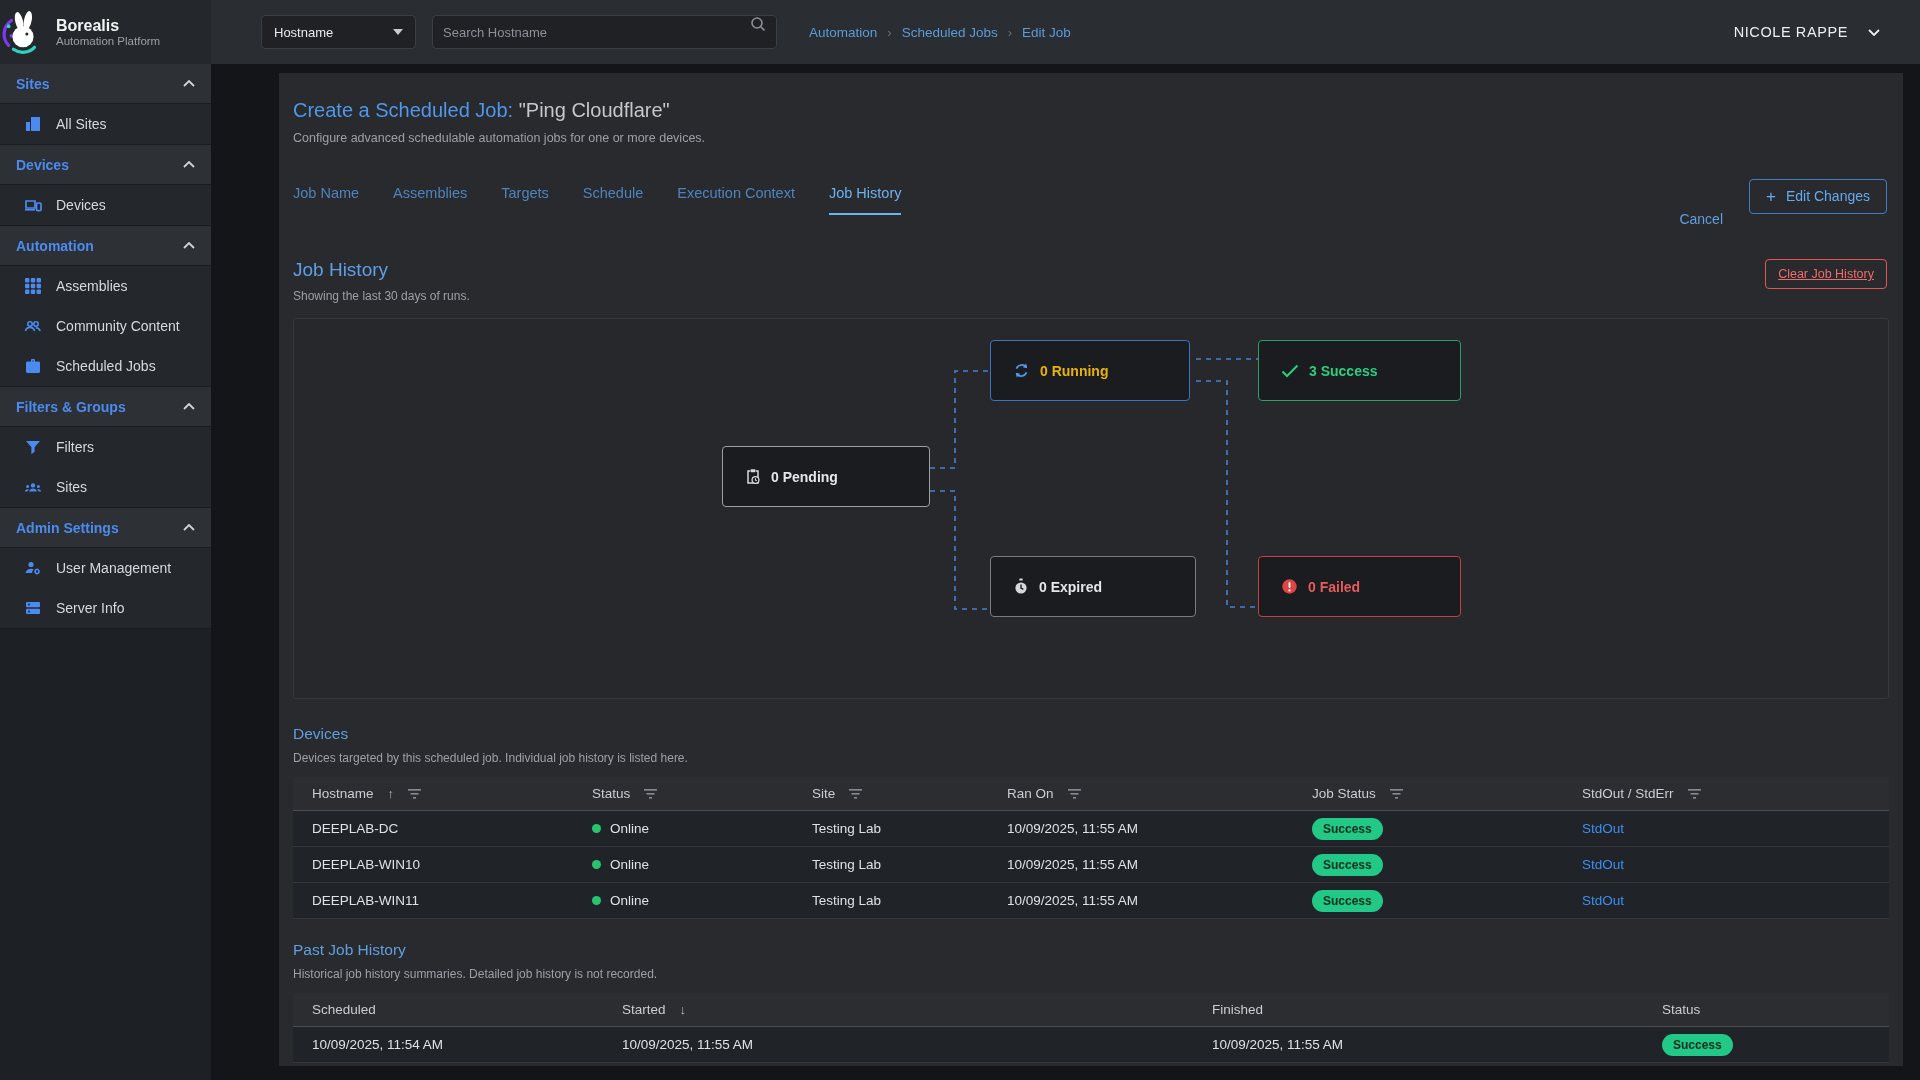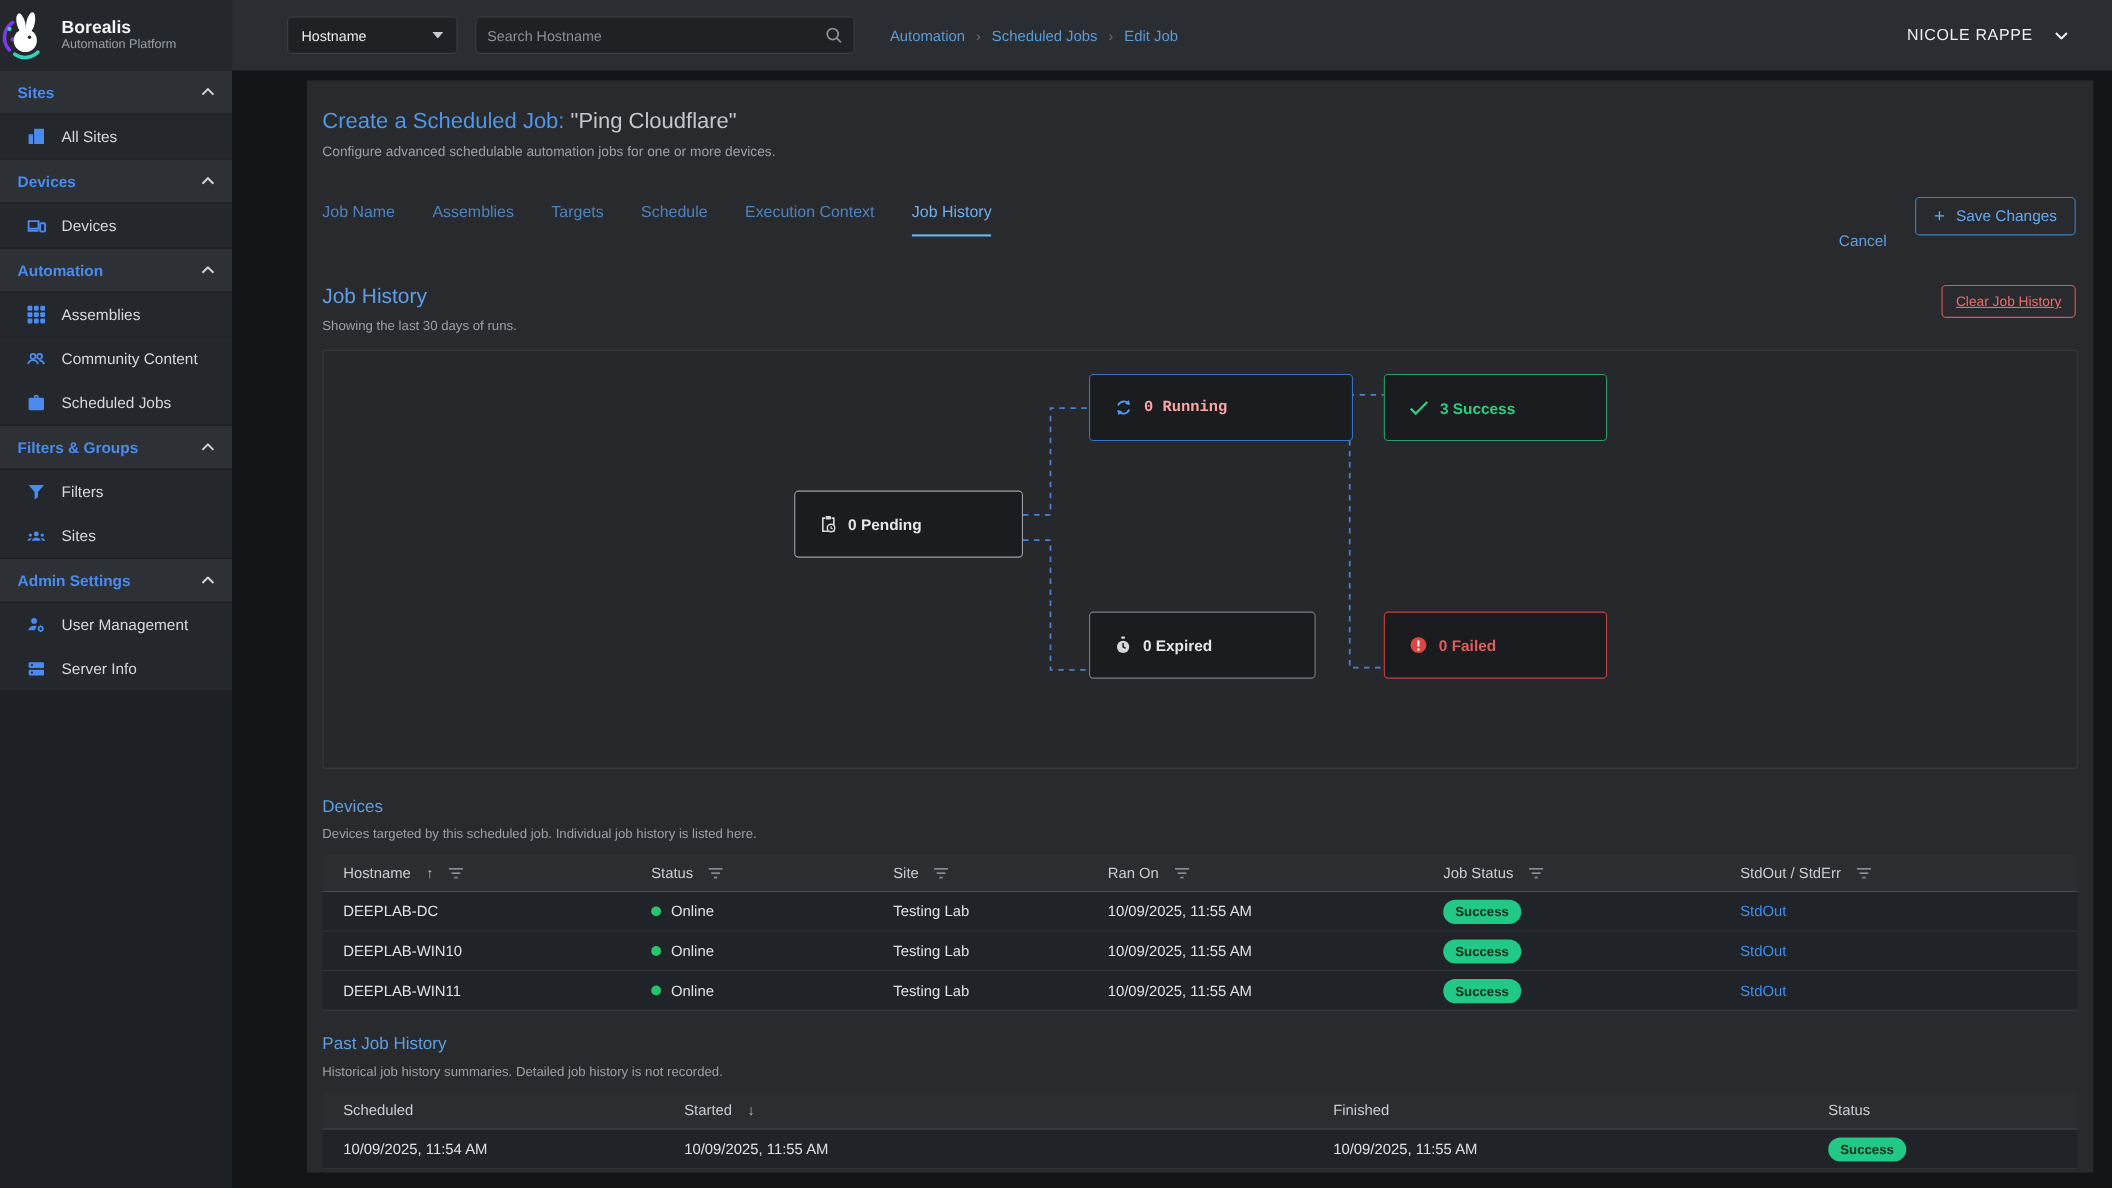--- a/index.html
+++ b/index.html
@@ -13,21 +13,21 @@
   
   .topbar{position:absolute;left:0;top:0;width:1920px;height:64px;background:#2a2d31;
     display:flex;align-items:center;z-index:5;}
   .brand{width:211px;height:64px;display:flex;align-items:center;gap:10px;padding-left:0;background:#24272b;}
   .brand-name{color:#f2f3f4;font-size:16px;font-weight:700;line-height:1.15;}
   .brand-sub{color:#9aa0a6;font-size:11.5px;}
   .hselect{margin-left:50px;width:155px;height:34px;background:#1f2125;border:1px solid #3a3e45;
     border-radius:4px;display:flex;align-items:center;justify-content:space-between;
     padding:0 12px;color:#e8eaed;font-size:13px;cursor:pointer;}
   .searchbox{margin-left:16px;width:345px;height:34px;background:#1f2125;border:1px solid #3a3e45;
-    border-radius:4px;display:flex;align-items:center;padding:0 10px;}
+    border-radius:4px;display:flex;padding:0 10px;}
   .searchbox input{flex:1;background:transparent;border:none;outline:none;color:#e8eaed;font-size:13px;
     font-family:inherit;}
   .searchbox input::placeholder{color:#8b9096;}
   .crumbs{margin-left:32px;display:flex;align-items:center;gap:10px;font-size:13.5px;}
   .crumbs a{color:#5a9bd8;text-decoration:none;cursor:pointer;}
   .crumb-sep{color:#6b7076;font-size:13px;}
   .user{margin-left:auto;margin-right:40px;display:flex;align-items:center;gap:20px;cursor:pointer;}
   .user-name{color:#eceef0;font-size:14.5px;letter-spacing:.6px;}
   
   .sidebar{position:absolute;left:0;top:64px;width:211px;height:1016px;background:#1d2024;}
@@ -60,21 +60,21 @@
   .h-job{color:#5f9ee8;font-size:19px;font-weight:500;}
   .sub{margin-top:8px;color:#9aa0a6;font-size:12px;}
   .btn-clear{margin-left:auto;color:#ef6b6b;font-size:12.5px;background:transparent;
     border:1px solid var(--red);border-radius:4px;padding:7px 12px;cursor:pointer;font-family:inherit;text-decoration:underline;}
   
   .diagram{position:relative;margin-top:15px;width:1596px;height:381px;background:#27282c;
     border:1px solid #35383d;border-radius:3px;}
   .node{position:absolute;background:#1a1c1f;border:1px solid;border-radius:4px;
     display:flex;align-items:center;gap:10px;padding-left:22px;font-size:14px;font-weight:700;cursor:pointer;}
   .node-pending{left:428px;top:127px;width:208px;height:61px;border-color:#9aa0a6;color:#e4e6e8;}
-  .node-running{left:696px;top:21px;width:240px;height:61px;border-color:#3b73c4;color:#fca5a5;font-family:Liberation Mono, monospace;}
+  .node-running{left:696px;top:21px;width:200px;height:61px;border-color:#3b73c4;color:#eab308;}
   .node-success{left:964px;top:21px;width:203px;height:61px;border-color:#2c9e63;color:var(--green-text);}
   .node-expired{left:696px;top:237px;width:206px;height:61px;border-color:#787d84;color:#e4e6e8;}
   .node-failed{left:964px;top:237px;width:203px;height:61px;border-color:#c4403f;color:#e45b5b;}
   .connectors{position:absolute;left:0;top:0;width:100%;height:100%;}
   .connectors path{stroke:var(--connector-blue);stroke-width:1.6;fill:none;stroke-dasharray:5 5;}
   
   .h-dev{color:#5f9fe0;font-size:15.5px;font-weight:500;margin-top:26px;}
   .tbl{margin-top:12px;width:1596px;}
   .t-head{display:grid;align-items:center;height:34px;padding-left:19px;background:#2b2d31;
     border-bottom:1px solid #4a4d52;color:#c9ccd0;font-size:13.5px;}
@@ -294,21 +294,21 @@
         <span class="tab">Assemblies</span>
         <span class="tab">Targets</span>
         <span class="tab">Schedule</span>
         <span class="tab">Execution Context</span>
         <span class="tab active">Job History</span>
       </div>
       <div class="actions">
         <button class="btn-cancel">Cancel</button>
         <button class="btn-save">
           <span class="plus">+</span>
-          <span>Save Changes</span>
+          <span>Edit Changes</span>
         </button>
       </div>
     </div>
 
     <div class="section-head">
       <div>
         <div class="h-job">Job History</div>
         <div class="sub">Showing the last 30 days of runs.</div>
       </div>
       <button class="btn-clear">Clear Job History</button>

